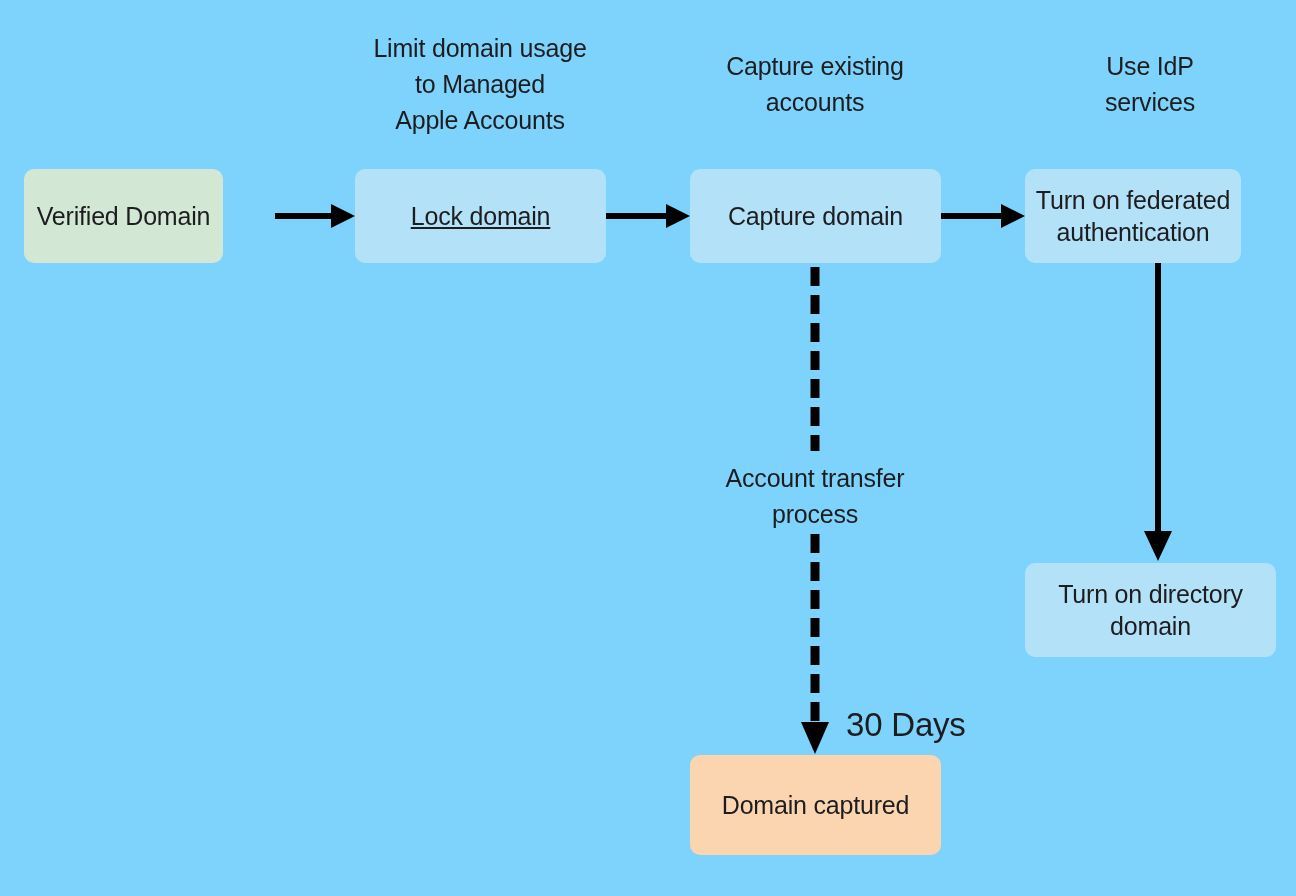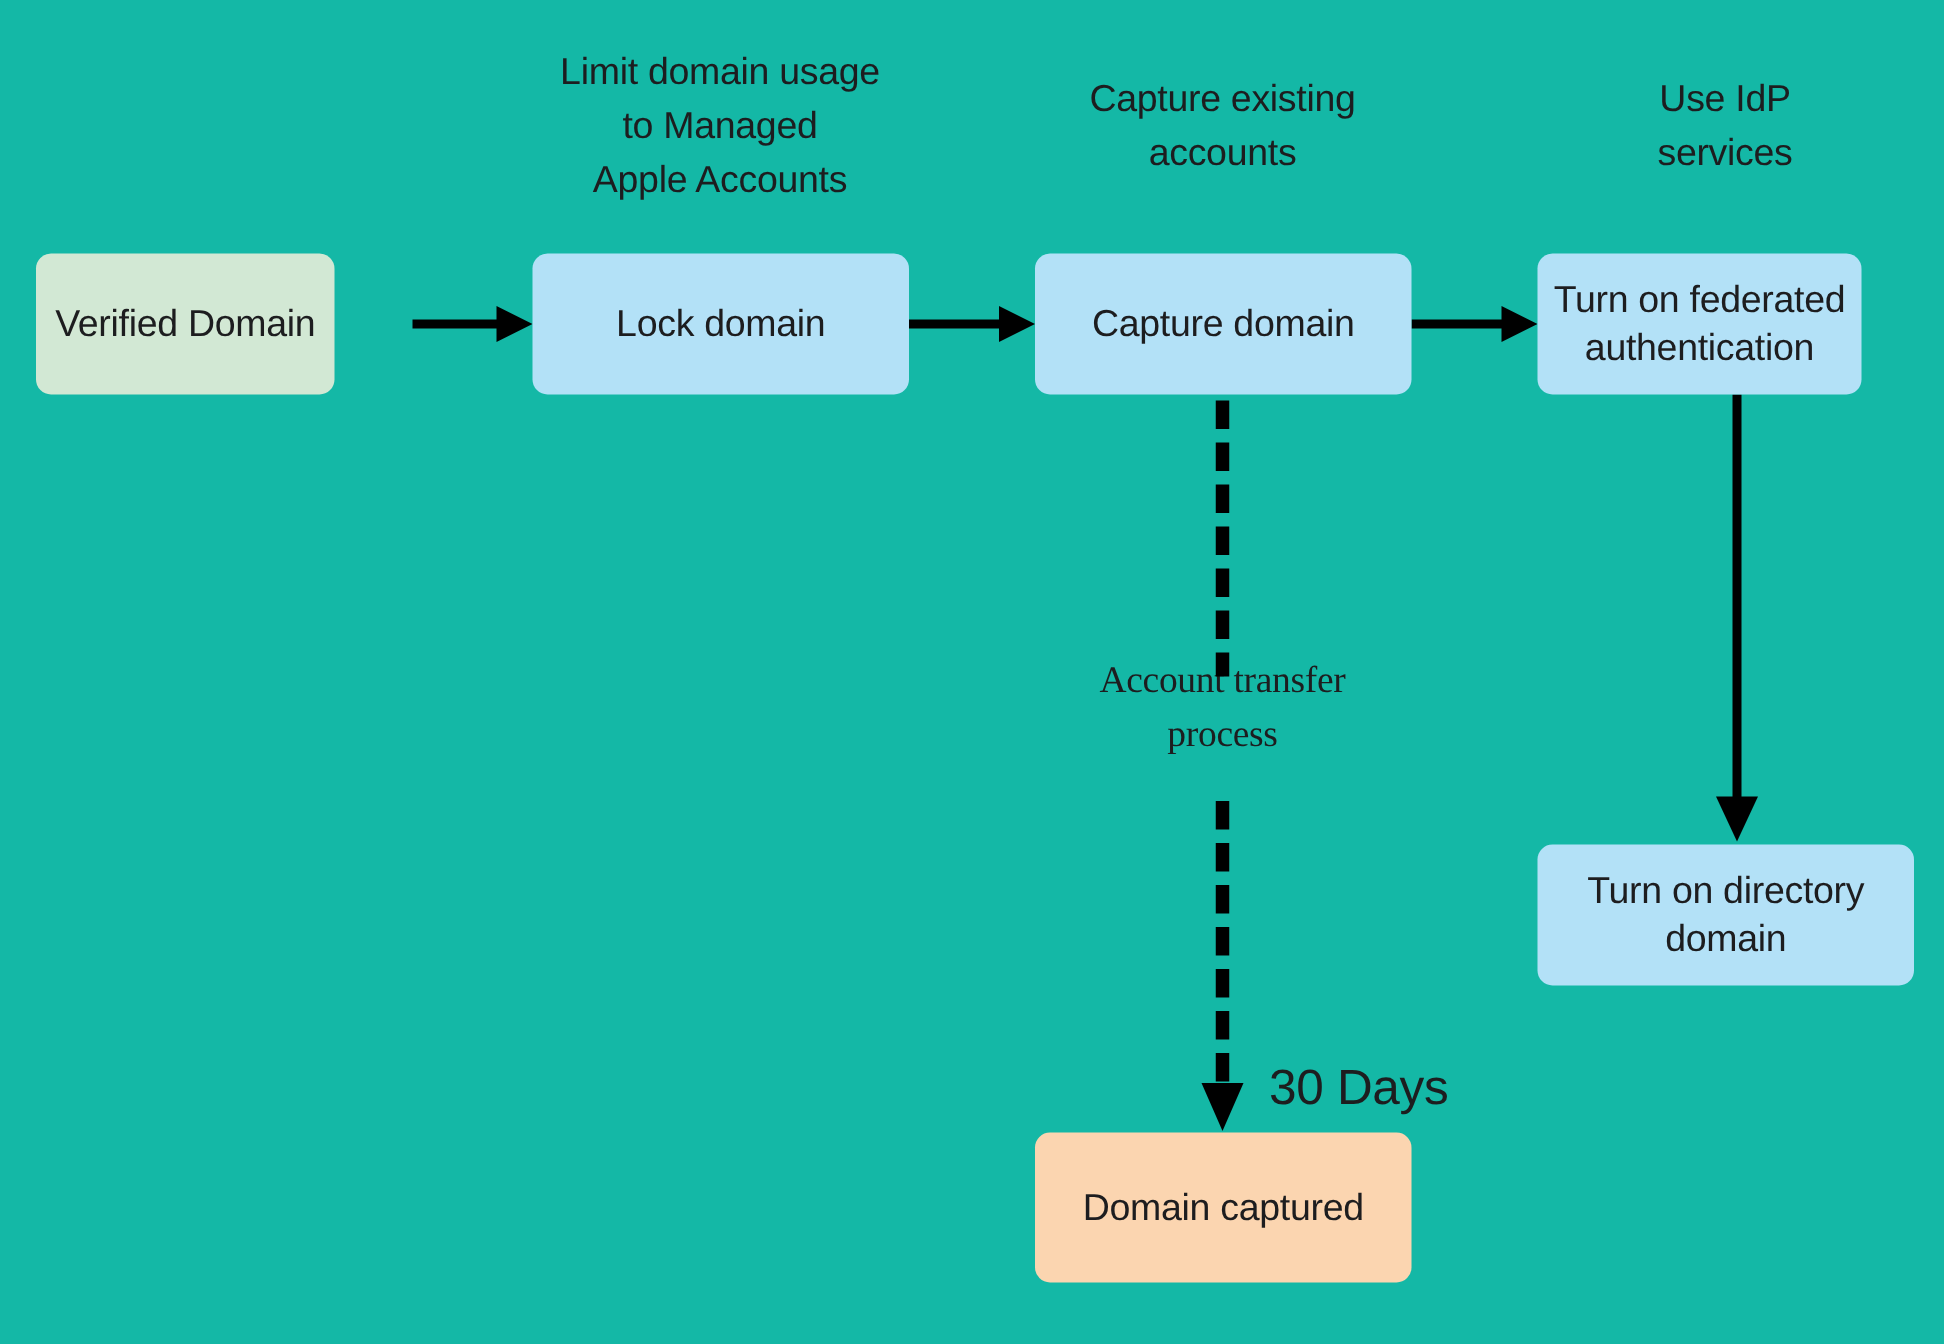--- a/index.html
+++ b/index.html
@@ -8,21 +8,21 @@
     background: #ffffff;
   }
   body {
     font-family: "Liberation Sans", sans-serif;
     -webkit-font-smoothing: antialiased;
   }
   #canvas {
     position: relative;
     width: 1296px;
     height: 896px;
-    background: #14b8a6;
+    background: #7dd3fc;
     overflow: hidden;
   }
   .node {
     position: absolute;
     box-sizing: border-box;
     display: flex;
     align-items: center;
     justify-content: center;
     text-align: center;
     border-radius: 10px;
@@ -66,21 +66,21 @@
   <div class="caption" style="left:330px; top:30px; width:300px;">Limit domain usage
 to Managed
 Apple Accounts</div>
 
   <div class="caption" style="left:665px; top:48px; width:300px;">Capture existing
 accounts</div>
 
   <div class="caption" style="left:1000px; top:48px; width:300px;">Use IdP
 services</div>
 
-  <div class="caption" style="left:665px; top:436px; width:300px;font-family:Liberation Serif, serif;">Account transfer
+  <div class="caption" style="left:665px; top:460px; width:300px;">Account transfer
 process</div>
 
   <div class="edge-label" style="left:846px; top:710px;">30 Days</div>
 
   <svg class="arrow-svg" style="left:275px; top:200px;" width="80" height="32" viewBox="0 0 80 32">
     <line x1="0" y1="16" x2="58" y2="16" stroke="#000000" stroke-width="6"></line>
     <polygon points="56,4 80,16 56,28" fill="#000000"></polygon>
   </svg>
 
   <svg class="arrow-svg" style="left:606px; top:200px;" width="84" height="32" viewBox="0 0 84 32">
@@ -104,21 +104,21 @@
 
   <svg class="arrow-svg" style="left:800px; top:534px;" width="32" height="222" viewBox="0 0 32 222">
     <line x1="15" y1="0" x2="15" y2="188" stroke="#000000" stroke-width="9" stroke-dasharray="19 9"></line>
     <polygon points="1,188 29,188 15,220" fill="#000000"></polygon>
   </svg>
 
   <div class="node node-verified-domain" style="left:24px; top:169px; width:199px; height:94px;">
     <span>Verified Domain</span>
   </div>
 
-  <div class="node node-blue" style="left:355px; top:169px; width:251px; height:94px;">
+  <div class="node node-blue" style="left:355px; top:169px; width:251px; height:94px;text-decoration:underline;">
     <span>Lock domain</span>
   </div>
 
   <div class="node node-blue" style="left:690px; top:169px; width:251px; height:94px;">
     <span>Capture domain</span>
   </div>
 
   <div class="node node-blue" style="left:1025px; top:169px; width:216px; height:94px;">
     <span>Turn on federated authentication</span>
   </div>

